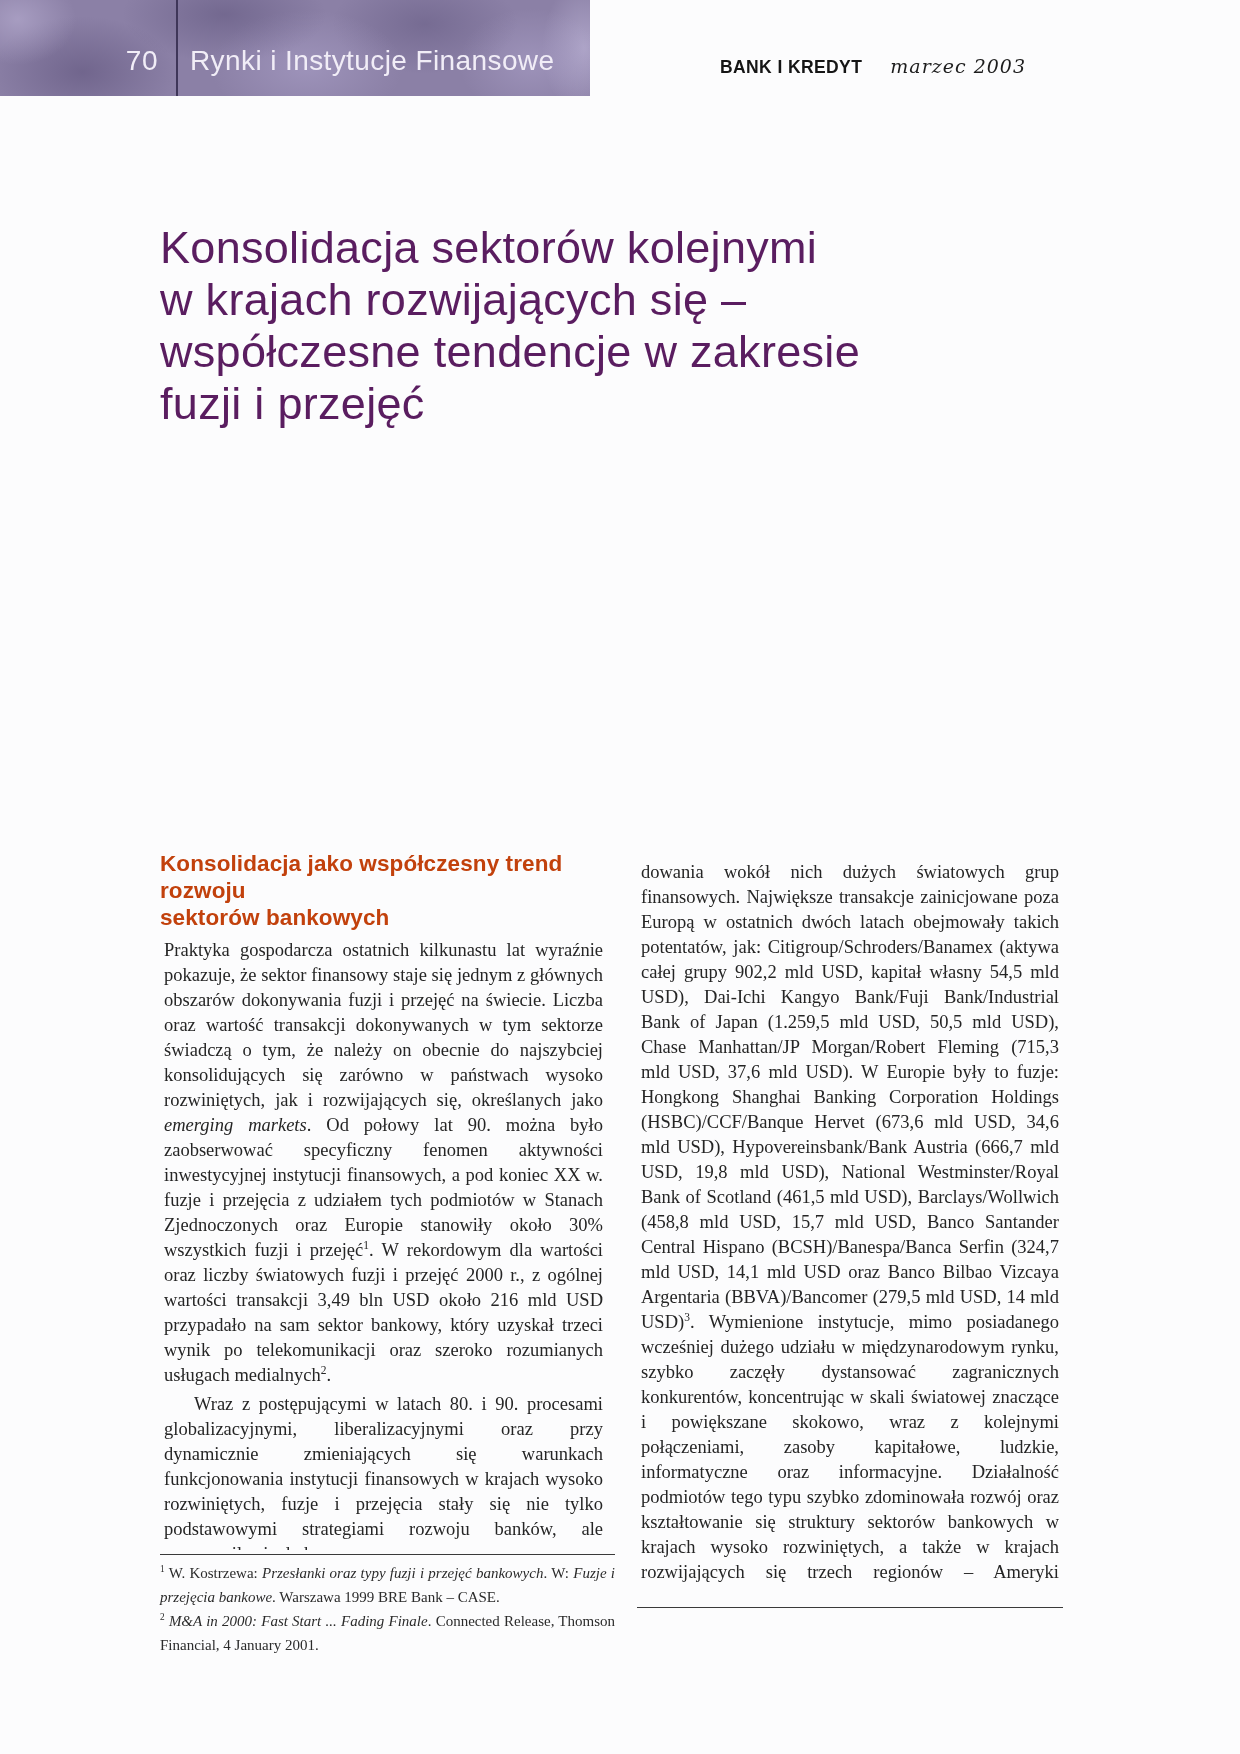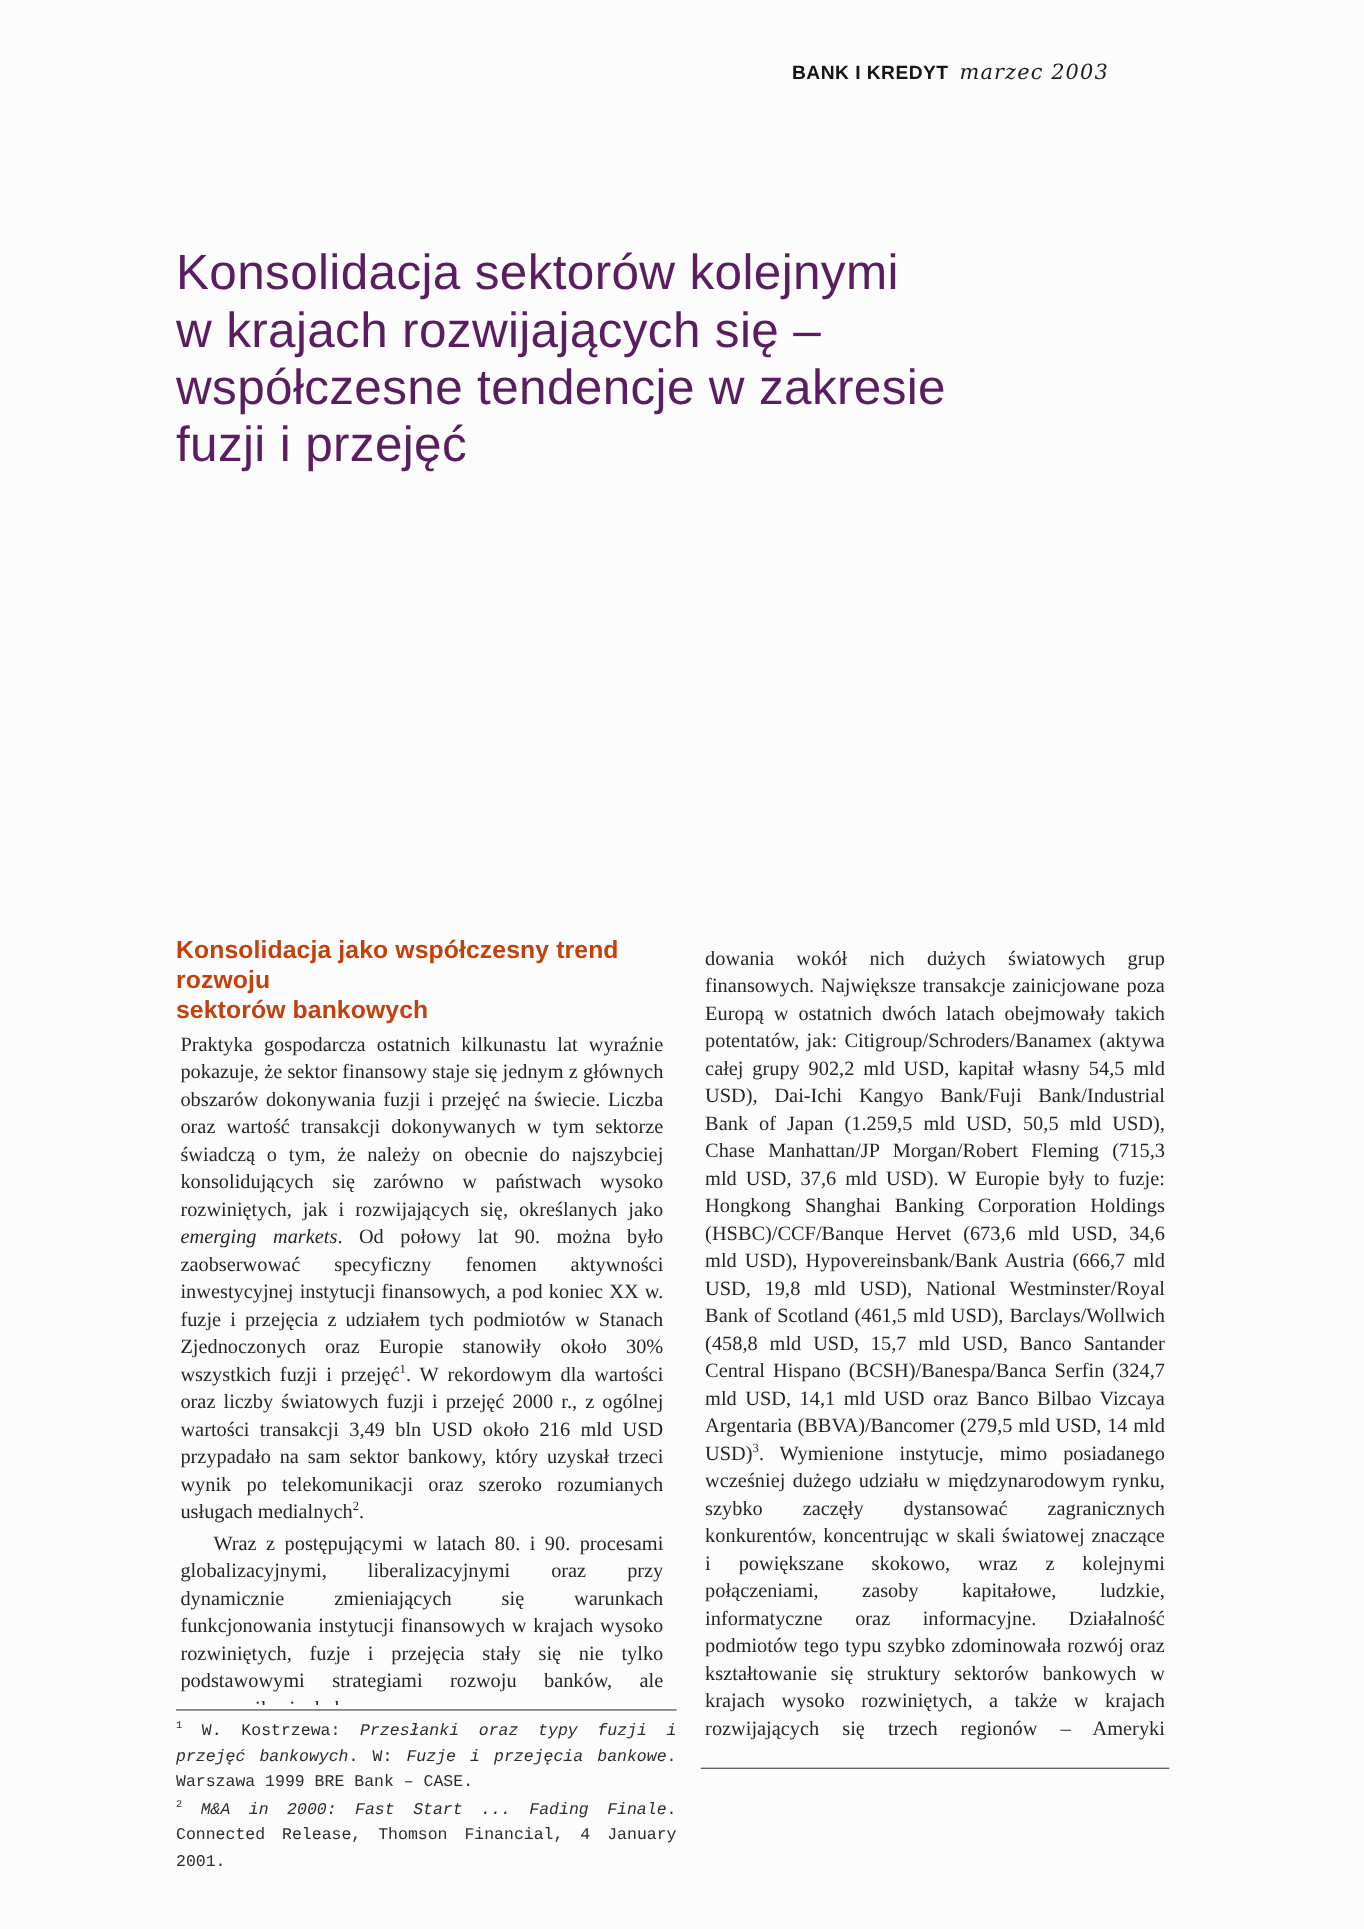--- a/index.html
+++ b/index.html
@@ -45,21 +45,21 @@
   .journal-line{
     position:absolute;left:720px;top:55px;white-space:nowrap;
   }
   .journal-name{
     font-family:"Liberation Sans",sans-serif;
     font-weight:700;font-size:17.5px;letter-spacing:.4px;color:#151515;
   }
   .journal-issue{
     font-family:"DejaVu Serif",serif;
     font-style:italic;font-size:19px;color:#1d1d1d;letter-spacing:1px;
-    margin-left:10px;
+    margin-left:28px;
   }
   
   .article-title{
     position:absolute;left:160px;top:222px;width:880px;
     font-family:"Liberation Sans",sans-serif;
     font-weight:400;font-size:45px;line-height:52px;
     color:#5a1d60;letter-spacing:.3px;
   }
   .author{
     position:absolute;left:162px;top:452px;width:500px;
@@ -87,33 +87,38 @@
   .body-col p{margin:4px;}
   .body-col p.indented{text-indent:30px;}
   .body-col sup, .footnote sup{font-size:.62em;line-height:0;vertical-align:super;}
   .italic{font-style:italic;}
   
   .fn-rule{position:absolute;height:1px;background:#3a3a3a;}
   .fn-rule-left{left:160px;top:1554px;width:455px;}
   .fn-rule-right{left:637px;top:1607px;width:426px;}
   .footnote-block{
     position:absolute;
-    font-family:Liberation Mono, monospace;
+    font-family:Liberation Serif, serif;
     font-size:15px;line-height:23.5px;color:#2b2b2b;
     text-align:justify;
   }
   .fn-left{left:160px;top:1562px;width:455px;}
   .fn-right{left:637px;top:1615px;width:426px;}
   .footnote{margin:0 0 1px 0;}
 </style>
 </head>
 <body>
 
 <div id="page">
 
+  <div class="banner">
+    <div class="banner-number">70</div>
+    <div class="banner-divider"></div>
+    <div class="banner-section">Rynki i Instytucje Finansowe</div>
+  </div>
 
   <div class="journal-line">
     <span class="journal-name">BANK I KREDYT</span><span class="journal-issue">marzec 2003</span>
   </div>
 
   <div class="article-title">
     <div>Konsolidacja sektorów kolejnymi</div>
     <div>w krajach rozwijających się –</div>
     <div>współczesne tendencje w zakresie</div>
     <div>fuzji i przejęć</div>

